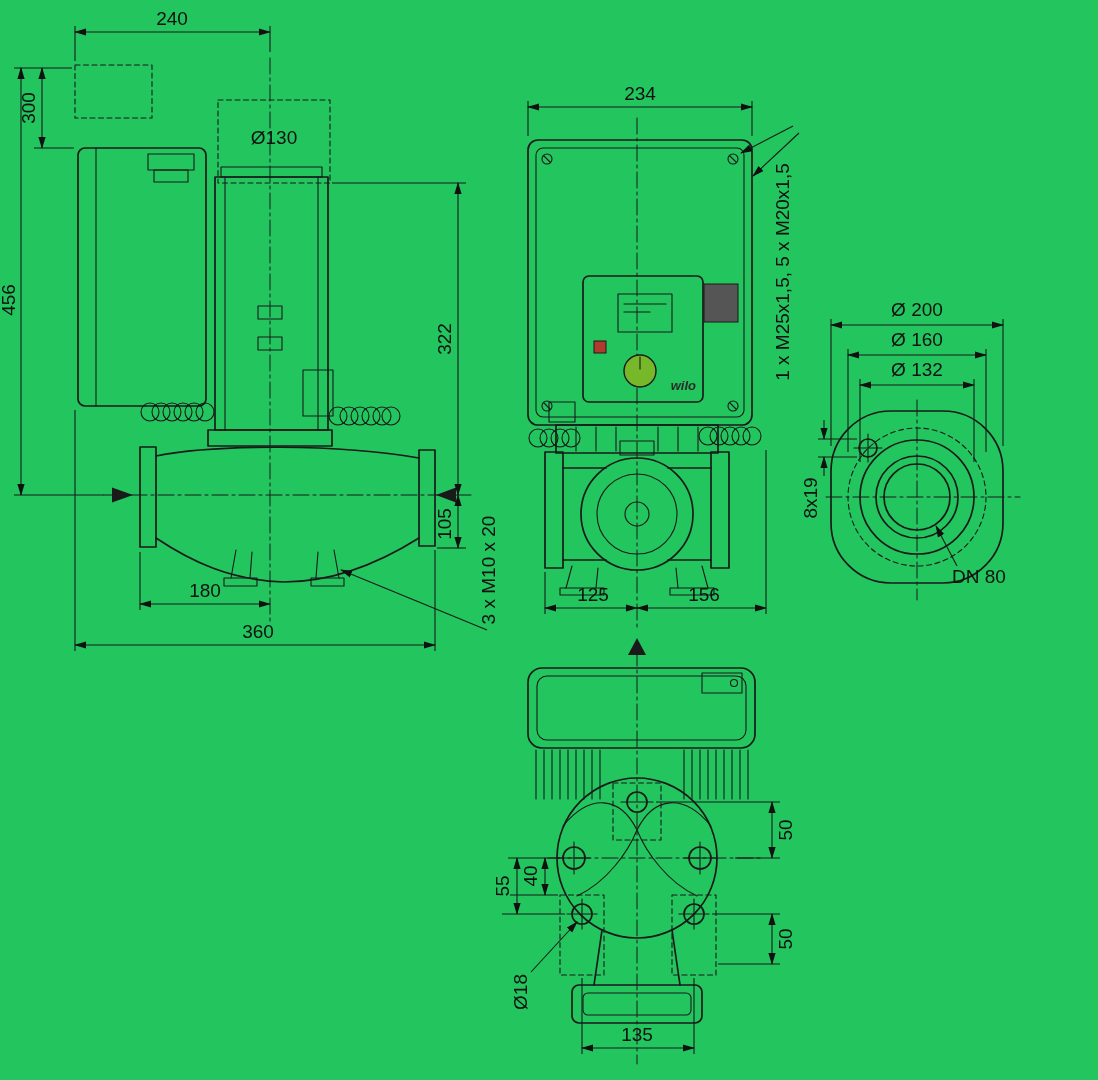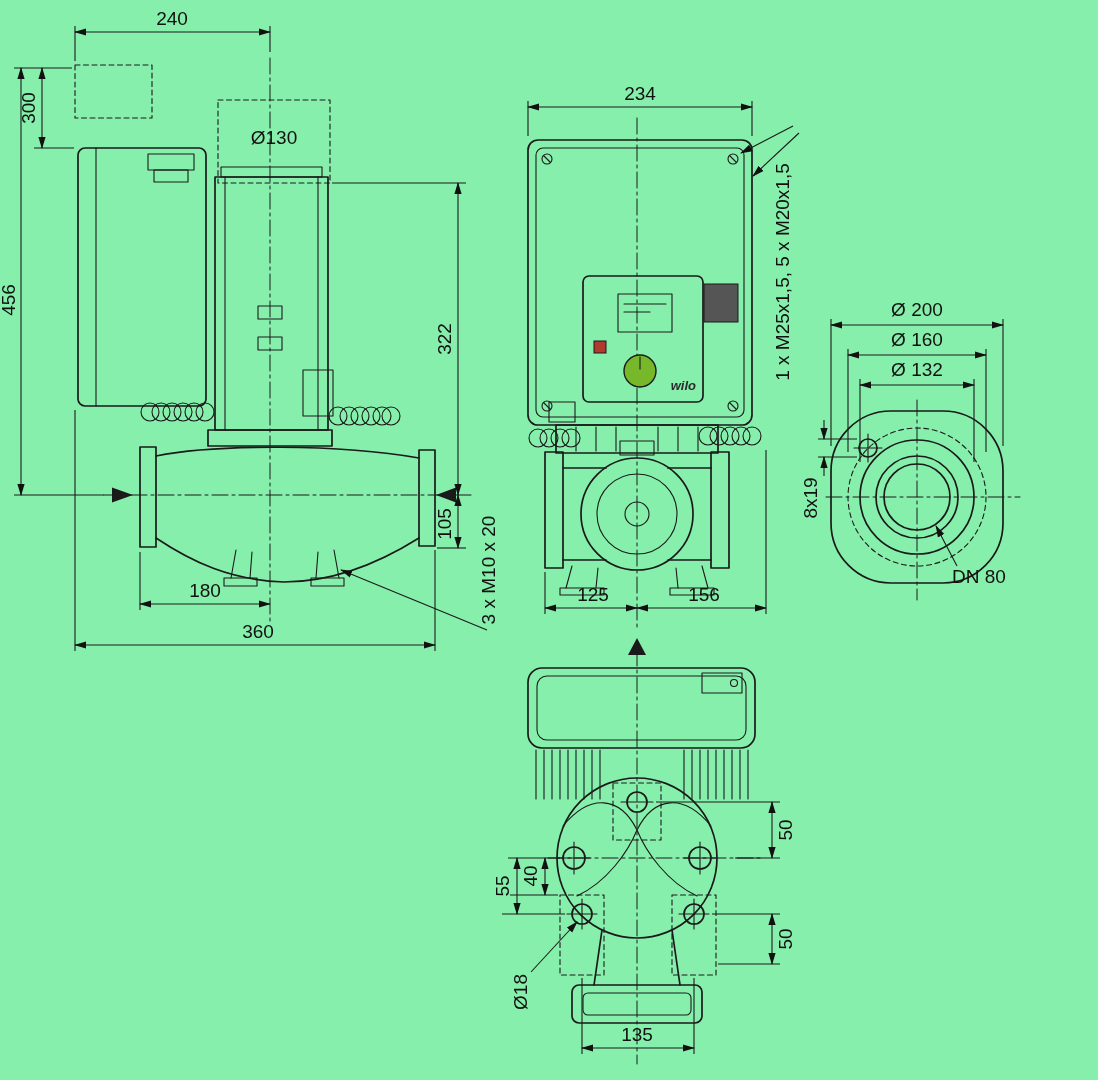--- a/index.html
+++ b/index.html
@@ -1,16 +1,16 @@
 <!DOCTYPE html>
 <html><head>
 <meta charset="utf-8">
 <style>
   html,body{margin:0;padding:0;background:#fff}
-  .canvas{position:relative;width:1098px;height:1080px;background:#86efac;font-family:"Liberation Sans",sans-serif;overflow:hidden}
+  .canvas{position:relative;width:1098px;height:1080px;background:#22c55e;font-family:"Liberation Sans",sans-serif;overflow:hidden}
   svg{display:block}
   .s{stroke:#1a1a1a;fill:none;stroke-width:1.7;stroke-linejoin:round;stroke-linecap:round}
   .t{stroke-width:1.1}
   .d{stroke-dasharray:5 3.5}
   .cl{stroke-dasharray:16 4 3 4;stroke-width:1}
   .dim{stroke:#1a1a1a;fill:none;stroke-width:1.1}
   .fill{fill:#1a1a1a;stroke:none}
   text{font-family:"Liberation Sans",sans-serif;font-size:19px;fill:#111;text-anchor:middle}
   .end{text-anchor:end}
   .logo{font-size:13px;font-style:italic;font-weight:bold;fill:#2b2b2b}

